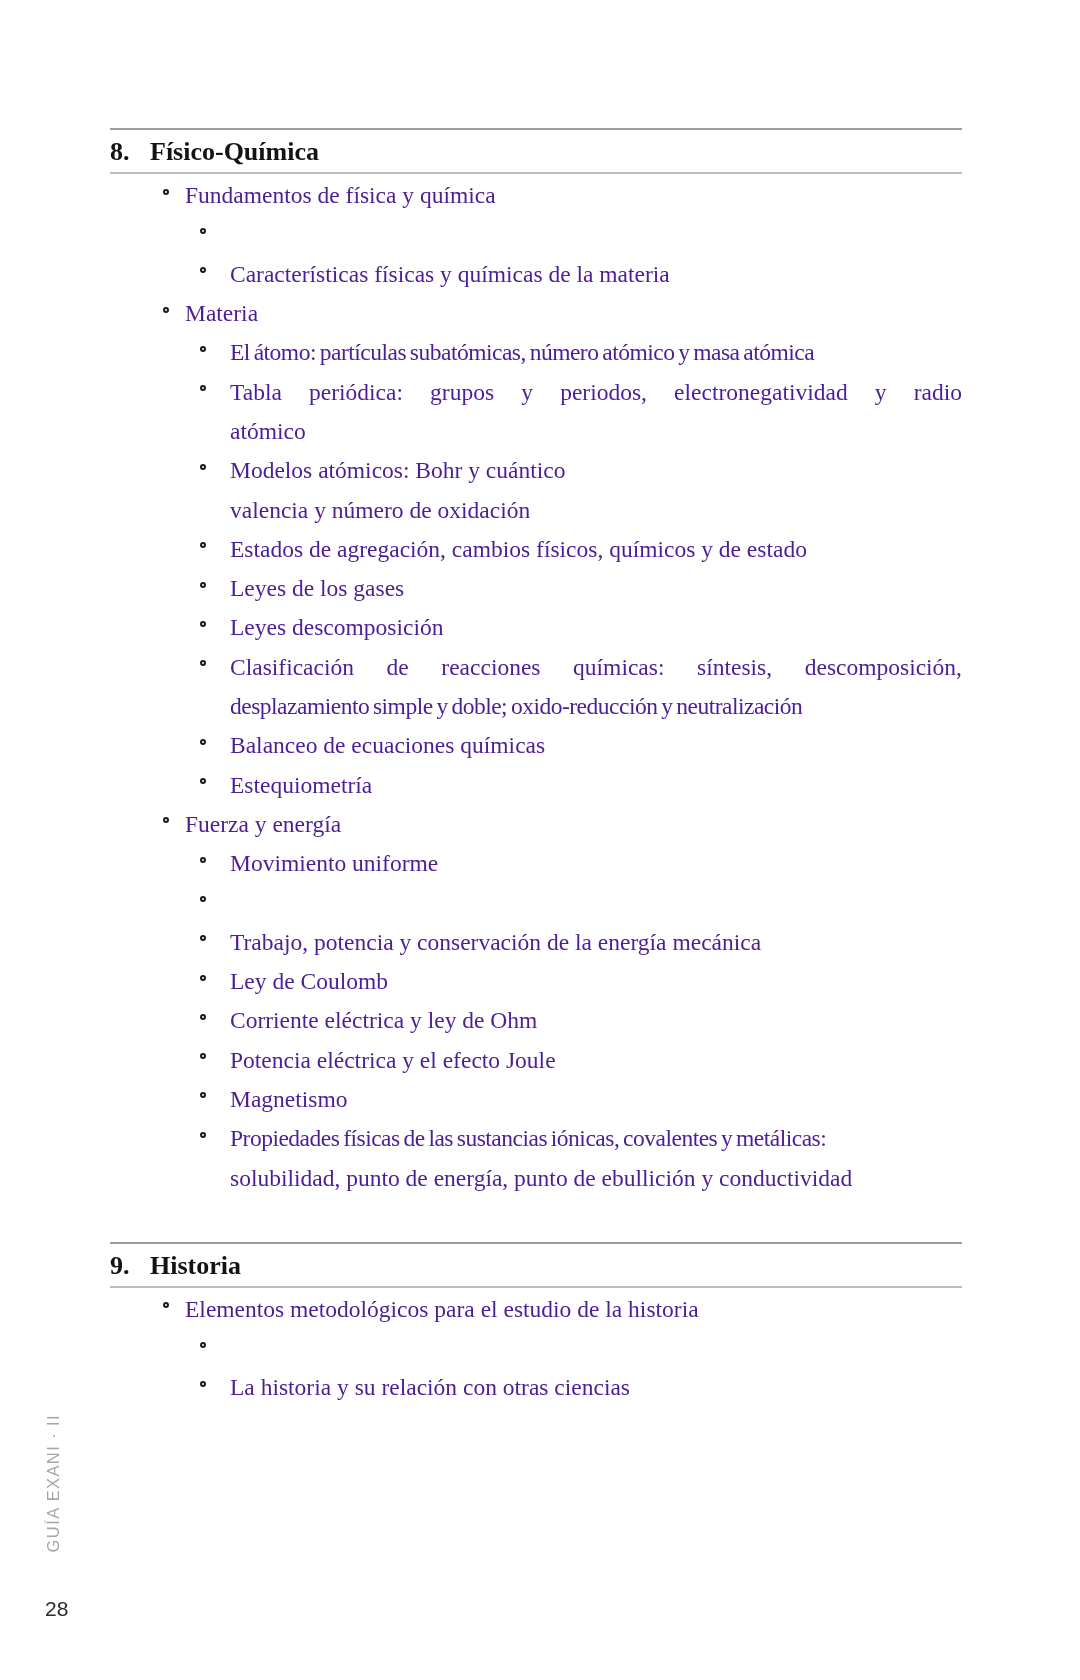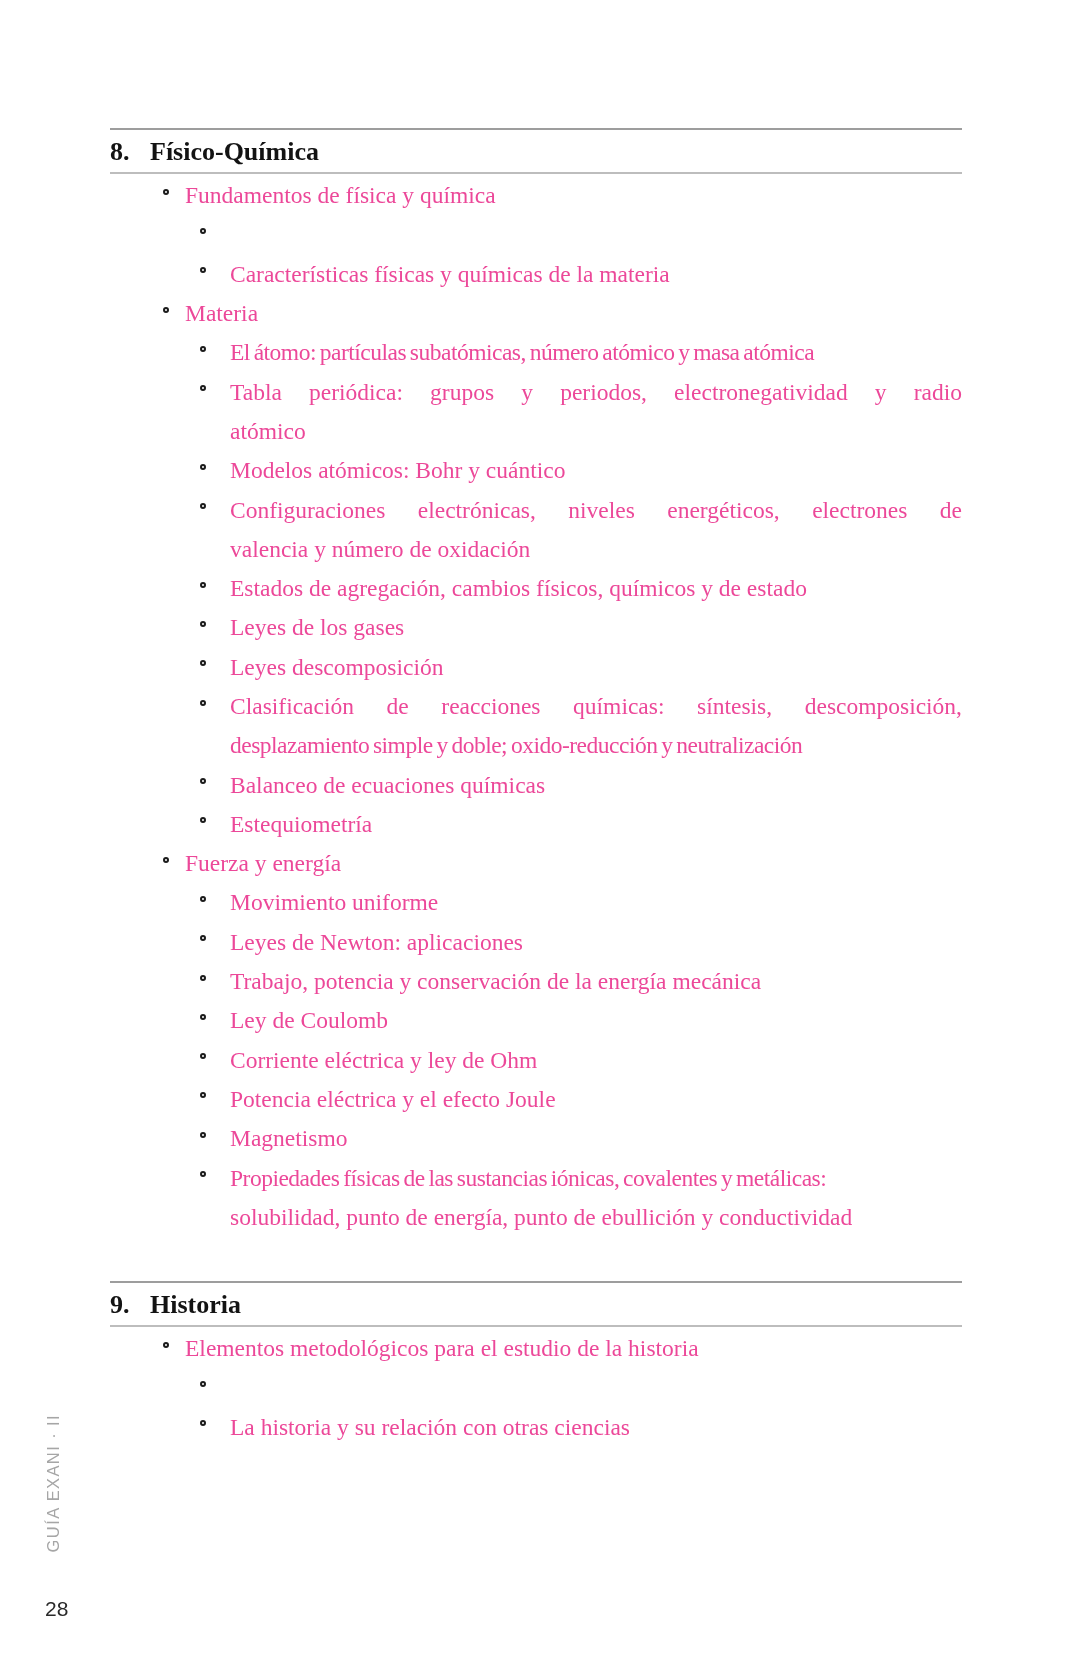--- a/index.html
+++ b/index.html
@@ -26,21 +26,21 @@
   .sec-title { flex:1; }
 
   .list { padding-top:2px; }
 
   .tline {
     position:relative;
     height:39.3px;
     display:flex;
     align-items:center;
     font-size:23.5px;
-    color:#ec4899;
+    color:#4c1d95;
   }
   .tline .txt { white-space:nowrap; }
 
   .l1 { padding-left:75px; }
   .l2 { padding-left:120px; }
   .cont { padding-left:120px;align-items:center; }
 
   .bullet {
     position:absolute;
     width:6px; height:6px;
@@ -125,24 +125,20 @@
           </div>
         <div class="tline cont">
             <span class="txt">atómico</span>
           </div>
 
         <div class="tline l2">
             <span class="bullet"></span>
             <span class="txt">Modelos atómicos: Bohr y cuántico</span>
           </div>
 
-        <div class="tline l2 jfirst">
-            <span class="bullet"></span>
-            <span class="txt">Configuraciones electrónicas, niveles energéticos, electrones de</span>
-          </div>
         <div class="tline cont">
             <span class="txt">valencia y número de oxidación</span>
           </div>
 
         <div class="tline l2">
             <span class="bullet"></span>
             <span class="txt">Estados de agregación, cambios físicos, químicos y de estado</span>
           </div>
         <div class="tline l2">
             <span class="bullet"></span>
@@ -172,21 +168,20 @@
         <div class="tline l1">
             <span class="bullet"></span>
             <span class="txt">Fuerza y energía</span>
           </div>
         <div class="tline l2">
             <span class="bullet"></span>
             <span class="txt">Movimiento uniforme</span>
           </div>
         <div class="tline l2">
             <span class="bullet"></span>
-            <span class="txt">Leyes de Newton: aplicaciones</span>
           </div>
         <div class="tline l2">
             <span class="bullet"></span>
             <span class="txt">Trabajo, potencia y conservación de la energía mecánica</span>
           </div>
         <div class="tline l2">
             <span class="bullet"></span>
             <span class="txt">Ley de Coulomb</span>
           </div>
         <div class="tline l2">

